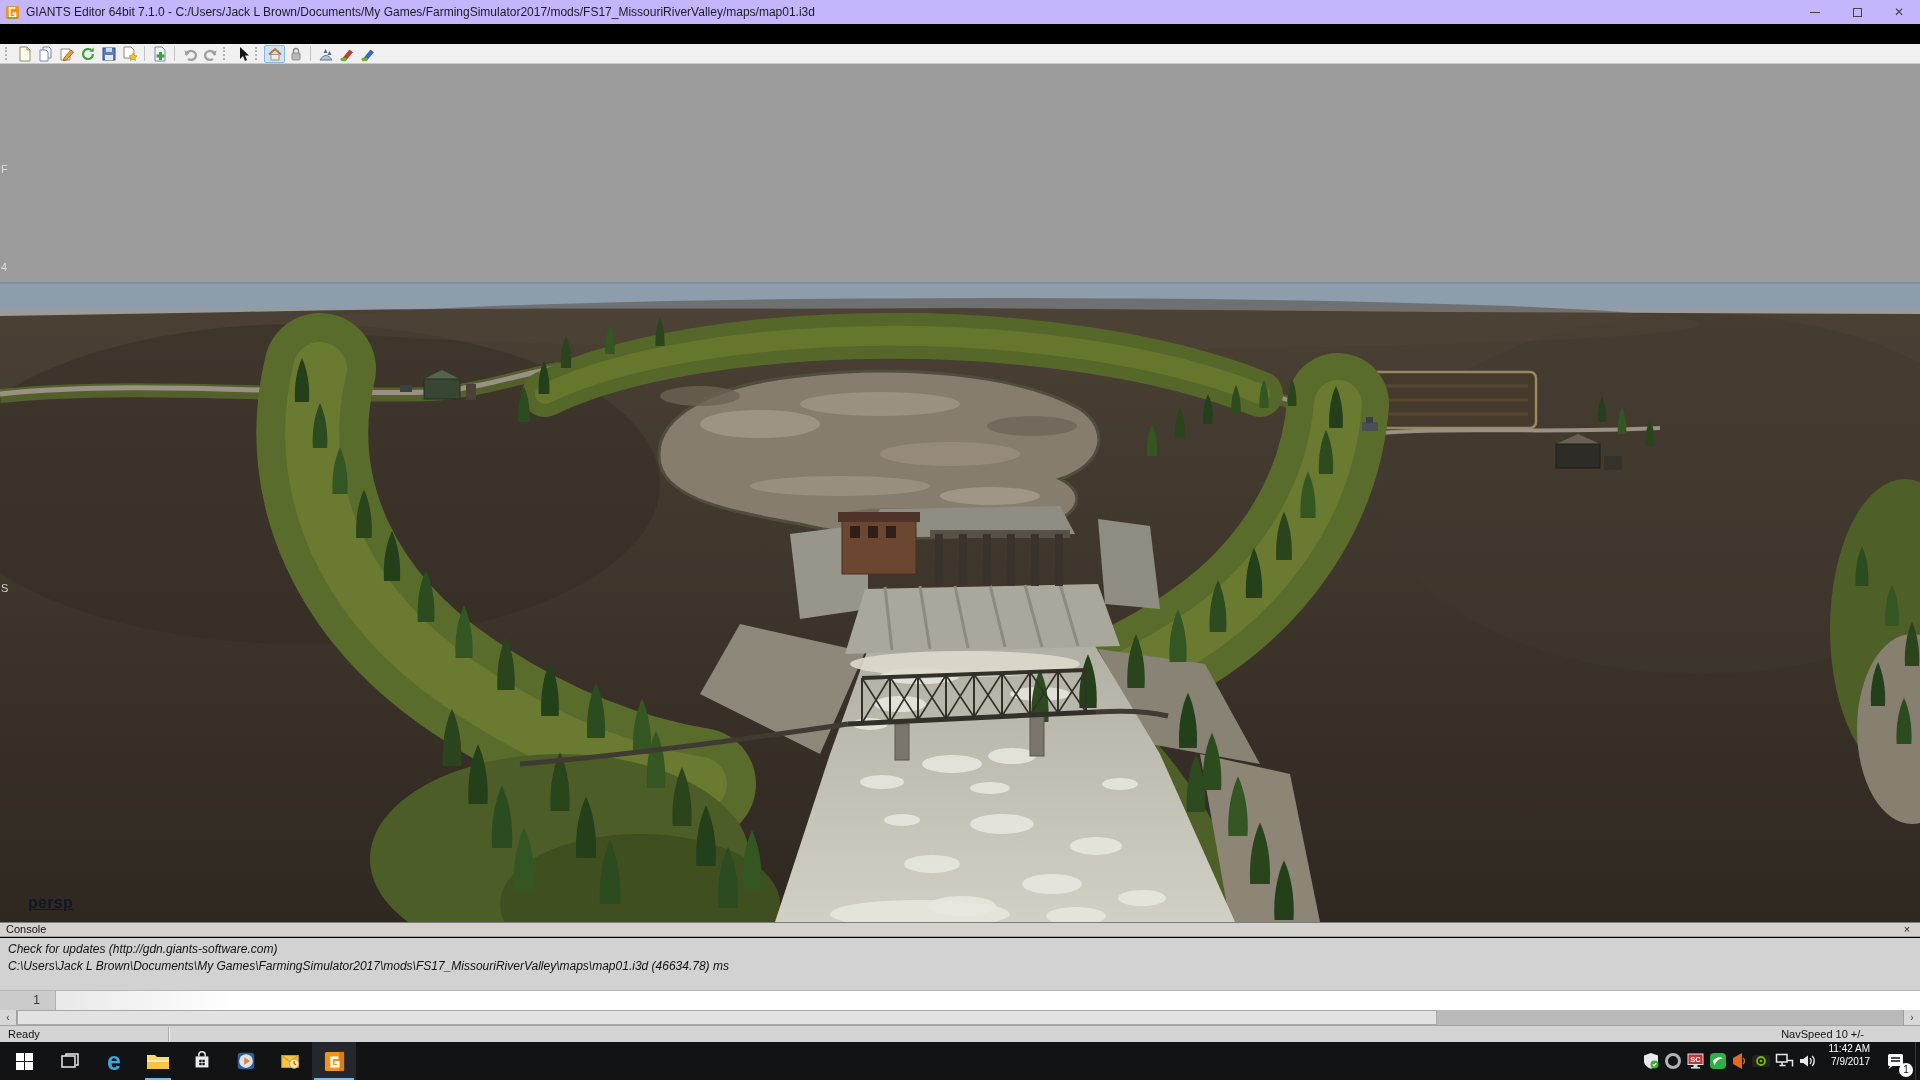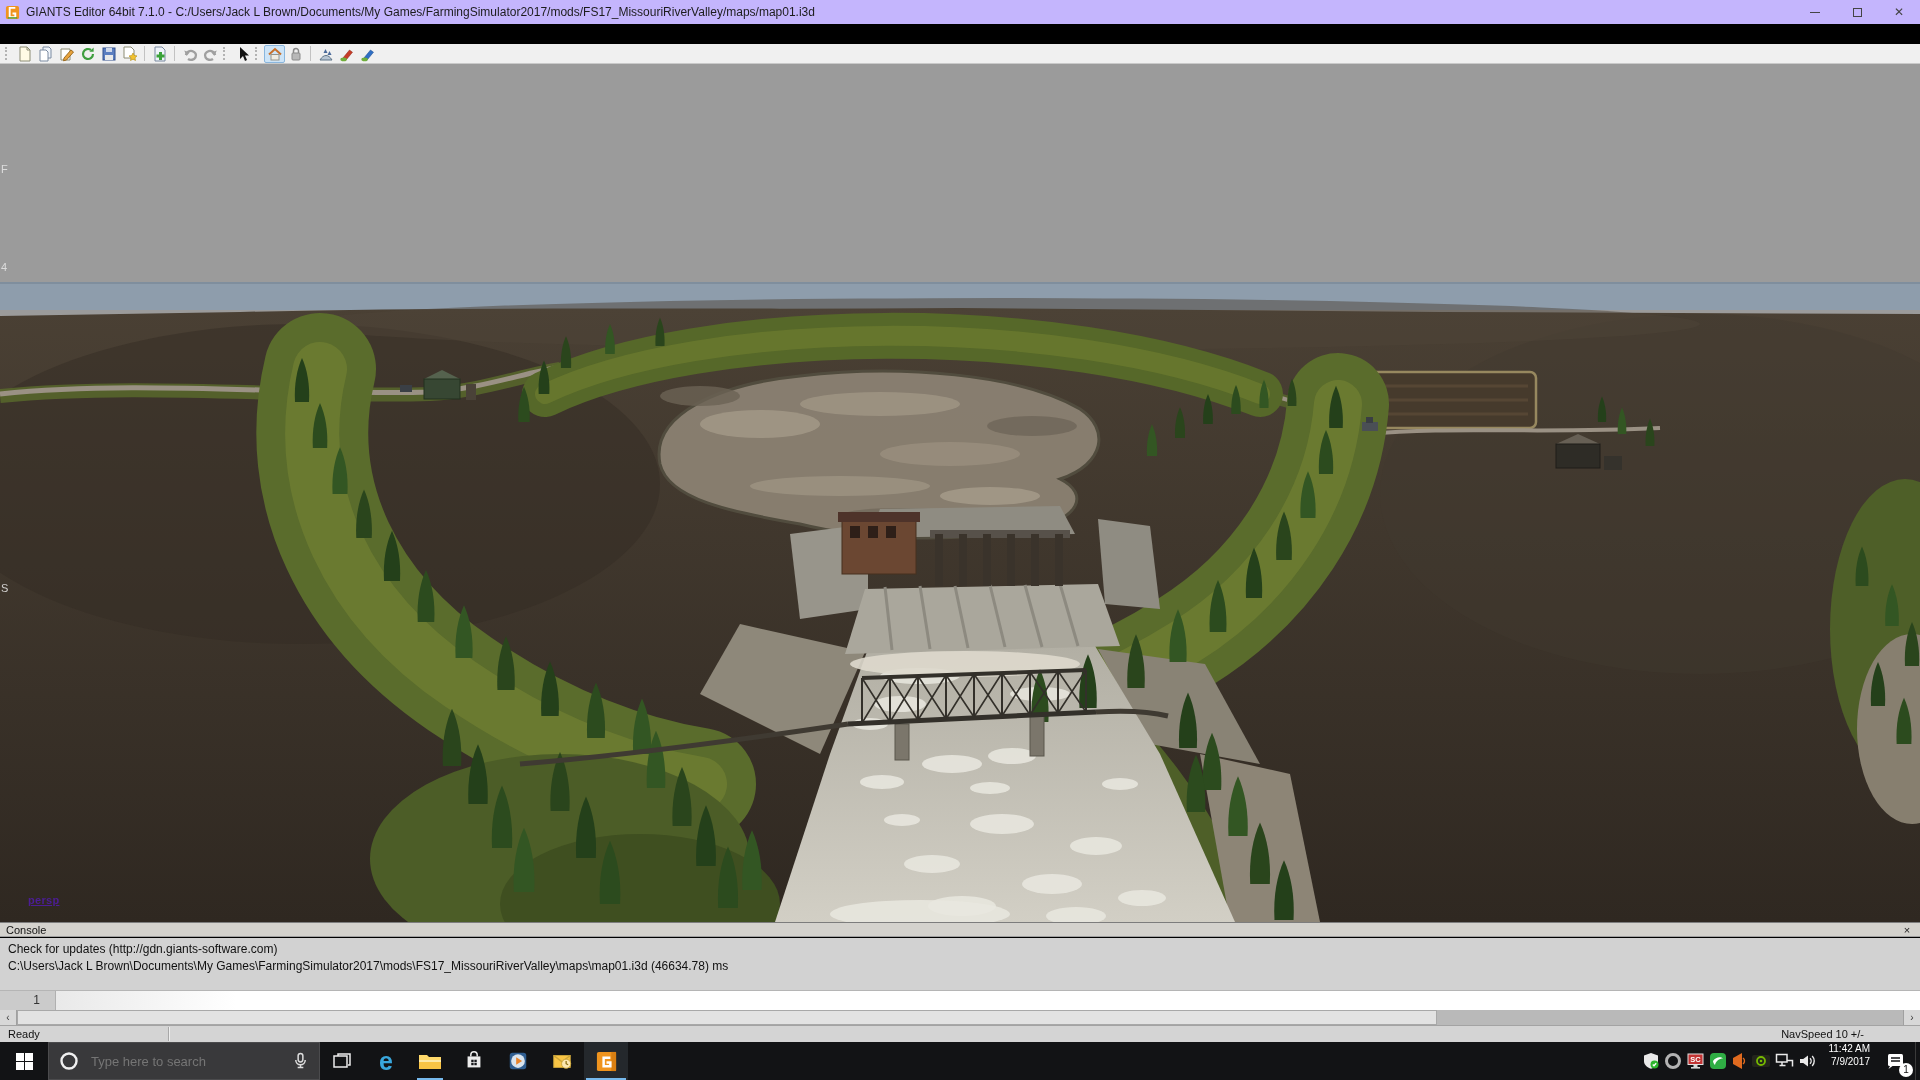--- a/index.html
+++ b/index.html
@@ -30,31 +30,31 @@
   .tool-grip { width:5px; height:13px; border-left:2px dotted #b3b3b3; margin:0 4px 0 2px; }
   .tool-sep  { width:1px; height:15px; background:#c2c2c2; margin:0 4px; }
   .tool-btn  { width:21px; height:18px; display:flex; align-items:center; justify-content:center;
                border:1px solid transparent; border-radius:2px; }
   .tool-btn svg { display:block; }
   .tool-btn.active { background:#cde4f7; border-color:#8ab6dd; }
 
   
   .viewport { position:absolute; top:64px; left:0; width:1920px; height:858px; background:#9b9b9b; }
   .viewport svg { display:block; }
-  .persp-label { position:absolute; left:28px; top:830px; font-size:11px; font-weight:bold;
-                 color:#4c1d95; letter-spacing:.3px;text-decoration:underline; }
+  .persp-label { position:absolute; left:28px; top:830px; font-size:16px; font-weight:bold;
+                 color:#0f172a; letter-spacing:.3px;text-decoration:underline; }
   .edge-mark { position:absolute; left:1px; color:#e8e8e8; font-size:11px; opacity:.85; }
 
   
   .console-header { position:absolute; top:922px; left:0; width:1920px; height:15px;
                     background:#d4d2cd; border-top:1px solid #7d7d7d; border-bottom:1px solid #9f9f9f;
-                    display:flex; align-items:center; padding:0 6px; font-size:11px; color:#111; }
+                    display:flex; align-items:flex-start; padding:0 6px; font-size:11px; color:#111; }
   .console-close { margin-left:auto; font-size:11px; color:#222; width:14px; text-align:center; }
   .console-body { position:absolute; top:938px; left:0; width:1920px; height:52px; background:#d2d2d2;
-                  padding:3px 8px; font-size:12px; color:#111; line-height:17px; white-space:nowrap; }
+                  padding:3px 8px; font-size:12px; color:#111; line-height:17px; white-space:nowrap;font-style:italic; }
 
   
   .script-row { position:absolute; top:990px; left:0; width:1920px; height:20px; background:#ffffff;
                 border-top:1px solid #b5b5b5; display:flex; }
   .gutter { width:56px; background:#cbcbcb; border-right:1px solid #b0b0b0; font-size:12px;
             color:#333; text-align:right; padding:2px 15px 0 0; }
   .script-line { flex:1; background:linear-gradient(to right,#e9e9e9 0,#ffffff 180px); }
 
   
   .hscroll { position:absolute; top:1010px; left:0; width:1920px; height:15px; background:#b9b9b9; }
@@ -471,30 +471,20 @@
   <div class="taskbar">
     <div class="tb-start">
       <svg width="17" height="17" viewBox="0 0 17 17">
         <rect x="0" y="0" width="8" height="8" fill="#fff"></rect>
           <rect x="9" y="0" width="8" height="8" fill="#fff"></rect>
         <rect x="0" y="9" width="8" height="8" fill="#fff"></rect>
           <rect x="9" y="9" width="8" height="8" fill="#fff"></rect>
       </svg>
     </div>
 
-    <div class="tb-search">
-      <svg width="20" height="20" viewBox="0 0 20 20">
-        <circle cx="10" cy="10" r="7.5" fill="none" stroke="#f0f0f0" stroke-width="2.4"></circle>
-      </svg>
-      <input type="text" placeholder="Type here to search" style="">
-      <svg class="mic" width="17" height="18" viewBox="0 0 18 18">
-        <rect x="6.5" y="1" width="5" height="9" rx="2.5" fill="none" stroke="#dcdcdc" stroke-width="1.6"></rect>
-        <path d="M4 8a5 5 0 0 0 10 0 M9 13v3 M6 16h6" stroke="#dcdcdc" fill="none" stroke-width="1.6"></path>
-      </svg>
-    </div>
 
     <div class="tb-app">
       <svg width="20" height="20" viewBox="0 0 20 20">
         <rect x="2" y="5" width="13" height="11" fill="none" stroke="#ececec" stroke-width="1.5"></rect>
         <path d="M6 5V3h12v11h-2" fill="none" stroke="#ececec" stroke-width="1.5"></path>
       </svg>
     </div>
 
     <div class="tb-app">
       <span class="edge-e">e</span>

